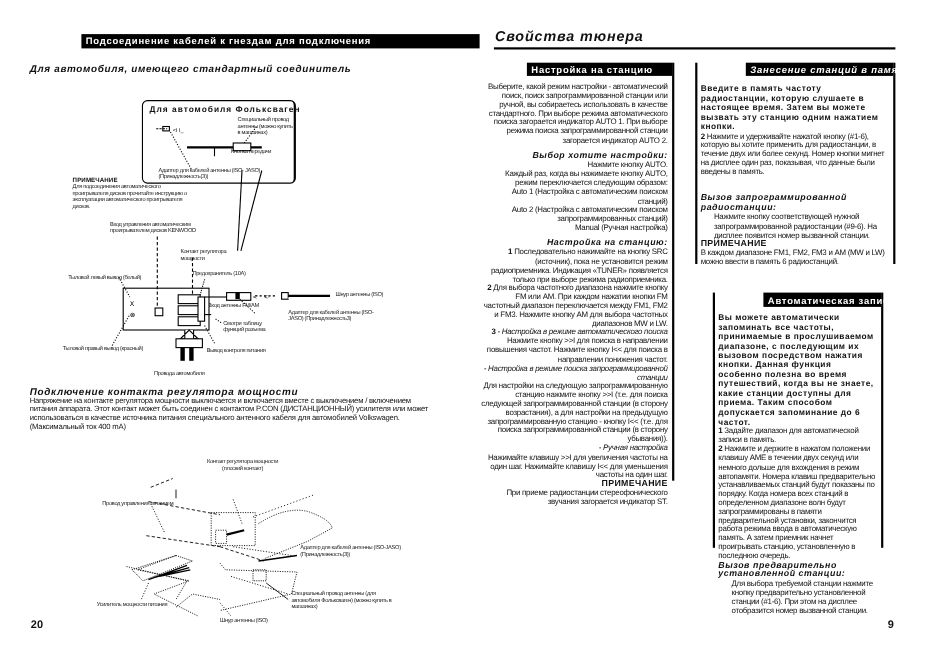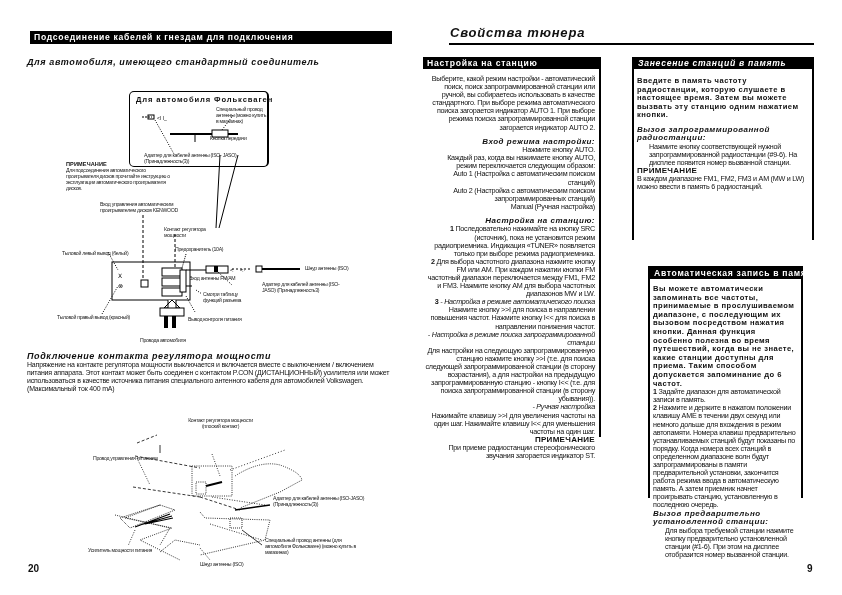--- a/index.html
+++ b/index.html
@@ -1,19 +1,19 @@
 <!DOCTYPE html>
 <html><head>
 <meta charset="utf-8">
 <style>
   * { box-sizing: border-box; margin: 0; padding: 0; }
   html, body { width: 842px; height: 595px; background: #fff; overflow: hidden; }
   body { position: relative; font-family: "Liberation Sans", sans-serif; color: #111; }
   .abs { position: absolute; }
-  .hdr-bar { background: #000; color: #fff; font-weight: bold; font-size: 8.6px; letter-spacing: 0.7px; padding: 1px 4px; white-space: nowrap; }
+  .hdr-bar { background: #000; color: #fff; font-weight: bold; font-size: 8.6px; letter-spacing: 0.7px; padding: 1px 4px; white-space: nowrap; margin-left: 44px; }
   .it-bold { font-weight: bold; font-style: italic; }
   .small { font-size: 7px; line-height: 8px; letter-spacing: -0.2px; }
   .tiny { font-size: 5.2px; line-height: 6px; letter-spacing: -0.3px; color: #222; }
   .col-text { font-size: 7.2px; line-height: 8.1px; letter-spacing: -0.25px; }
   .col-text p { margin: 0; }
   .col-text .sub { font-weight: bold; font-style: italic; font-size: 8px; letter-spacing: 0.5px; margin-top: 6px; line-height: 8.5px;}
   .col-text .ind { padding-left: 12px; }
   .col-text .note { font-weight: bold; font-size: 8px; letter-spacing: 0.3px; }
   .col-text .it { font-style: italic; }
   .col-text b { font-weight: bold; }
@@ -139,25 +139,25 @@
     <line x1="135" y1="130" x2="128" y2="146" stroke-dasharray="1,1.5"></line>
     <line x1="200" y1="148" x2="210" y2="160" stroke-dasharray="1,1.5"></line>
   </g>
 </svg>
 
 <div class="abs pagenum" style="left:28px;top:563px;">20</div>
 
 <div class="abs it-bold" style="left:450px;top:25px;font-size:13px;letter-spacing:0.8px;">Свойства тюнера</div>
 <div class="abs" style="left:449px;top:43px;width:365px;height:2px;background:#000;"></div>
 
-<div class="abs" style="left:423px;top:57px;width:178px;height:380px;border-right:2px solid #000;">
+<div class="abs" style="left:435px;top:57px;width:178px;height:380px;border-right:2px solid #000;">
   <div class="hdr-bar" style="height:12px;line-height:11px;">Настройка на станцию</div>
   <div class="col-text" style="padding:6px 4px 0 0;text-align:right;">
     <p>Выберите, какой режим настройки - автоматический поиск, поиск запрограммированной станции или ручной, вы собираетесь использовать в качестве стандартного. При выборе режима автоматического поиска загорается индикатор AUTO 1. При выборе режима поиска запрограммированной станции загорается индикатор AUTO 2.</p>
-    <p class="sub">Вход режима настройки:</p>
+    <p class="sub">Выбор хотите настройки:</p>
     <p class="ind">Нажмите кнопку AUTO.</p>
     <p class="ind">Каждый раз, когда вы нажимаете кнопку AUTO, режим переключается следующим образом:</p>
     <p class="ind">Auto 1 (Настройка с автоматическим поиском станций)</p>
     <p class="ind">Auto 2 (Настройка с автоматическим поиском запрограммированных станций)</p>
     <p class="ind">Manual (Ручная настройка)</p>
     <p class="sub">Настройка на станцию:</p>
     <p><b>1</b> <span>Последовательно нажимайте на кнопку SRC (источник), пока не установится режим радиоприемника. Индикация «TUNER» появляется только при выборе режима радиоприемника.</span></p>
     <p><b>2</b> <span>Для выбора частотного диапазона нажмите кнопку FM или AM. При каждом нажатии кнопки FM частотный диапазон переключается между FM1, FM2 и FM3. Нажмите кнопку AM для выбора частотных диапазонов MW и LW.</span></p>
     <p><b>3</b> <span class="it">- Настройка в режиме автоматического поиска</span></p>
     <p>Нажмите кнопку &gt;&gt;I для поиска в направлении повышения частот. Нажмите кнопку I&lt;&lt; для поиска в направлении понижения частот.</p>
@@ -167,21 +167,22 @@
     <p>Нажимайте клавишу &gt;&gt;I для увеличения частоты на один шаг. Нажимайте клавишу I&lt;&lt; для уменьшения частоты на один шаг.</p>
     <p class="note">ПРИМЕЧАНИЕ</p>
     <p>При приеме радиостанции стереофонического звучания загорается индикатор ST.</p>
   </div>
 </div>
 
 <div class="abs" style="left:632px;top:57px;width:182px;height:183px;border-right:2px solid #000;border-left:2px solid #000;">
   <div class="hdr-bar" style="height:12px;line-height:11px;font-style:italic;">Занесение станций в память</div>
   <div class="col-text" style="padding:8px 4px 0 3px;">
     <p class="lead">Введите в память частоту радиостанции, которую слушаете в настоящее время. Затем вы можете вызвать эту станцию одним нажатием кнопки.</p>
-    <p class="sub" style="margin-top:6px;">Вызов запрограммированной радиостанции:</p>
+    <p><b>2</b> <span>Нажмите и удерживайте нажатой кнопку (#1-6), которую вы хотите применить для радиостанции, в течение двух или более секунд. Номер кнопки мигнет на дисплее один раз, показывая, что данные были введены в память.</span></p>
+    <p class="sub" style="margin-top:16px;">Вызов запрограммированной радиостанции:</p>
     <p class="ind">Нажмите кнопку соответствующей нужной запрограммированной радиостанции (#9-6). На дисплее появится номер вызванной станции.</p>
     <p class="note">ПРИМЕЧАНИЕ</p>
     <p>В каждом диапазоне FM1, FM2, FM3 и AM (MW и LW) можно ввести в память 6 радиостанций.</p>
   </div>
 </div>
 
 <div class="abs" style="left:648px;top:266px;width:155px;height:232px;border-right:2px solid #000;border-left:2px solid #000;">
   <div class="hdr-bar" style="height:13px;line-height:12px;">Автоматическая запись в память</div>
   <div class="col-text" style="padding:6px 4px 0 3px;">
     <p class="lead">Вы можете автоматически запоминать все частоты, принимаемые в прослушиваемом диапазоне, с последующим их вызовом посредством нажатия кнопки. Данная функция особенно полезна во время путешествий, когда вы не знаете, какие станции доступны для приема. Таким способом допускается запоминание до 6 частот.</p>

